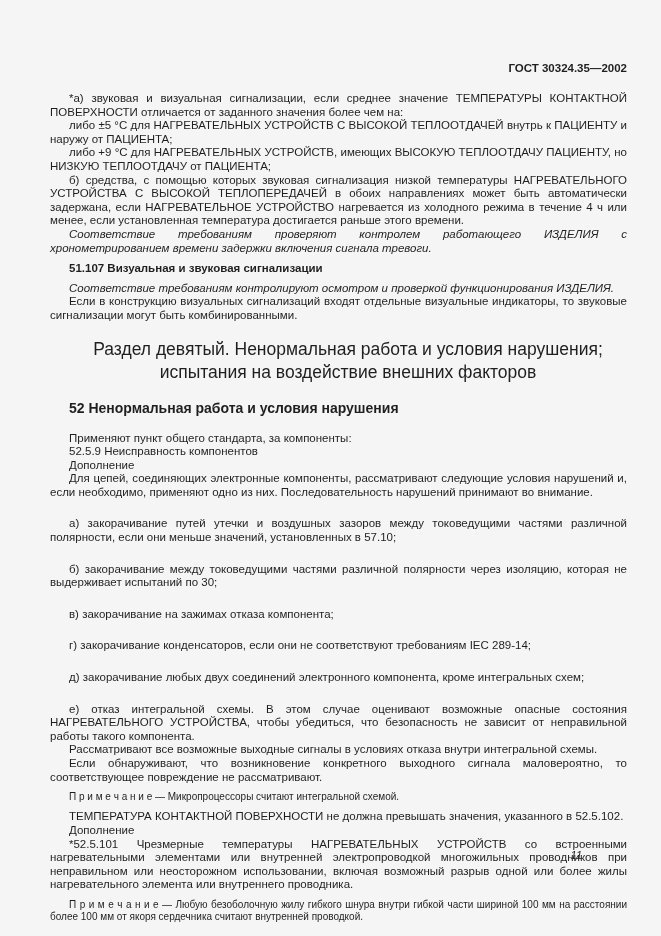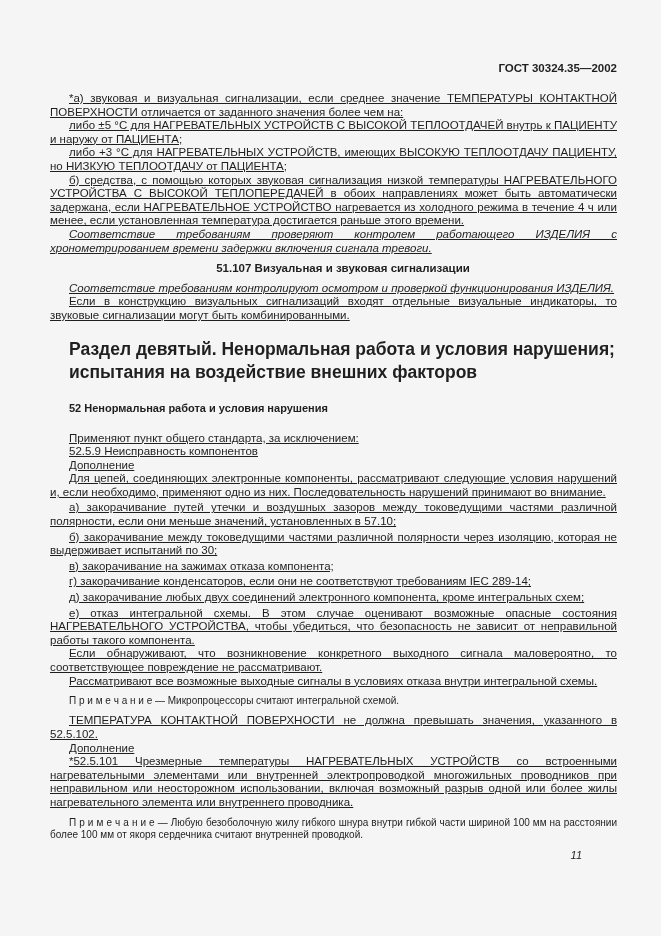--- a/index.html
+++ b/index.html
@@ -12,62 +12,60 @@
     background: #f5f5f6;
     color: #1f1f1f;
     font-family: "Liberation Sans", "DejaVu Sans", sans-serif;
     overflow: hidden;
   }
   .page {
     position: relative;
     width: 661px;
     height: 936px;
     box-sizing: border-box;
-    padding: 62px 44px 0 50px;
+    padding: 62px 34px 0 50px;
     background: #f5f5f6;
   }
   .doc-header {
     text-align: right;
     font-weight: bold;
     font-size: 11.5px;
     line-height: 13px;
     margin: 0 0 17px 0;
   }
   .bp {
     margin: 0;
     font-size: 11.5px;
     line-height: 13.6px;
     text-align: justify;
     text-indent: 19px;
-    text-decoration: underline;
   }
   .bp.it {
     font-style: italic;
   }
   .bp.li {
-    margin-top: 2px;
+    margin-top: 18px;
   }
   .subclause-heading {
     margin: 7px 0 6px 0;
     font-size: 11.5px;
     line-height: 13.6px;
     font-weight: bold;
     text-indent: 19px;
-    text-align: center;
   }
   .section-heading {
     margin: 15px 0 13px 19px;
     font-size: 17.5px;
     line-height: 23px;
-    font-weight: bold;
-    text-align: left;
+    font-weight: normal;
+    text-align: center;
   }
   .clause-heading {
     margin: 16px 0 15px 19px;
-    font-size: 11px;
+    font-size: 14px;
     line-height: 17px;
     font-weight: bold;
   }
   .note {
     margin: 7px 0;
     font-size: 10px;
     line-height: 12.2px;
     text-align: justify;
     text-indent: 19px;
   }
@@ -82,48 +80,48 @@
 </style>
 </head>
 <body>
 
 <div class="page">
 
   <div class="doc-header">ГОСТ 30324.35—2002</div>
 
   <p class="bp">*а)  звуковая и визуальная сигнализации, если среднее значение ТЕМПЕРАТУРЫ КОНТАКТНОЙ ПОВЕРХНОСТИ отличается от заданного значения более чем на:</p>
   <p class="bp">либо ±5 °С для НАГРЕВАТЕЛЬНЫХ УСТРОЙСТВ С ВЫСОКОЙ ТЕПЛООТДАЧЕЙ внутрь к ПАЦИЕНТУ и наружу от ПАЦИЕНТА;</p>
-  <p class="bp">либо +3 °С для НАГРЕВАТЕЛЬНЫХ УСТРОЙСТВ, имеющих ВЫСОКУЮ ТЕПЛООТДАЧУ ПАЦИЕНТУ, но НИЗКУЮ ТЕПЛООТДАЧУ от ПАЦИЕНТА;</p>
+  <p class="bp">либо +9 °С для НАГРЕВАТЕЛЬНЫХ УСТРОЙСТВ, имеющих ВЫСОКУЮ ТЕПЛООТДАЧУ ПАЦИЕНТУ, но НИЗКУЮ ТЕПЛООТДАЧУ от ПАЦИЕНТА;</p>
   <p class="bp">б)  средства, с помощью которых звуковая сигнализация низкой температуры НАГРЕВАТЕЛЬНОГО УСТРОЙСТВА С ВЫСОКОЙ ТЕПЛОПЕРЕДАЧЕЙ в обоих направлениях может быть автоматически задержана, если НАГРЕВАТЕЛЬНОЕ УСТРОЙСТВО нагревается из холодного режима в течение 4 ч или менее, если установленная температура достигается раньше этого времени.</p>
   <p class="bp it">Соответствие требованиям проверяют контролем работающего ИЗДЕЛИЯ с хронометрированием времени задержки включения сигнала тревоги.</p>
 
   <p class="subclause-heading">51.107  Визуальная и звуковая сигнализации</p>
 
   <p class="bp it">Соответствие требованиям контролируют осмотром и проверкой функционирования ИЗДЕЛИЯ.</p>
   <p class="bp">Если в конструкцию визуальных сигнализаций входят отдельные визуальные индикаторы, то звуковые сигнализации могут быть комбинированными.</p>
 
   <h1 class="section-heading">Раздел девятый. Ненормальная работа и условия нарушения; испытания на воздействие внешних факторов</h1>
 
 
   <h2 class="clause-heading">52  Ненормальная работа и условия нарушения</h2>
 
-  <p class="bp">Применяют пункт общего стандарта, за исключением:</p>
+  <p class="bp">Применяют пункт общего стандарта, за компоненты:</p>
   <p class="bp">52.5.9  Неисправность компонентов</p>
   <p class="bp">Дополнение</p>
   <p class="bp">Для цепей, соединяющих электронные компоненты, рассматривают следующие условия нарушений и, если необходимо, применяют одно из них. Последовательность нарушений принимают во внимание.</p>
 
   <p class="bp li">а)  закорачивание путей утечки и воздушных зазоров между токоведущими частями различной полярности, если они меньше значений, установленных в 57.10;</p>
   <p class="bp li">б)  закорачивание между токоведущими частями различной полярности через изоляцию, которая не выдерживает испытаний по 30;</p>
   <p class="bp li">в)  закорачивание на зажимах отказа компонента;</p>
   <p class="bp li">г)  закорачивание конденсаторов, если они не соответствуют требованиям IEC 289-14;</p>
   <p class="bp li">д)  закорачивание любых двух соединений электронного компонента, кроме интегральных схем;</p>
   <p class="bp li">е)  отказ интегральной схемы. В этом случае оценивают возможные опасные состояния НАГРЕВАТЕЛЬНОГО УСТРОЙСТВА, чтобы убедиться, что безопасность не зависит от неправильной работы такого компонента.</p>
 
+  <p class="bp">Рассматривают все возможные выходные сигналы в условиях отказа внутри интегральной схемы.</p>
   <p class="bp">Если обнаруживают, что возникновение конкретного выходного сигнала маловероятно, то соответствующее повреждение не рассматривают.</p>
-  <p class="bp">Рассматривают все возможные выходные сигналы в условиях отказа внутри интегральной схемы.</p>
 
   <p class="note">П р и м е ч а н и е — Микропроцессоры считают интегральной схемой.</p>
 
   <p class="bp">ТЕМПЕРАТУРА КОНТАКТНОЙ ПОВЕРХНОСТИ не должна превышать значения, указанного в 52.5.102.</p>
   <p class="bp">Дополнение</p>
   <p class="bp">*52.5.101  Чрезмерные температуры НАГРЕВАТЕЛЬНЫХ УСТРОЙСТВ со встроенными нагревательными элементами или внутренней электропроводкой многожильных проводников при неправильном или неосторожном использовании, включая возможный разрыв одной или более жилы нагревательного элемента или внутреннего проводника.</p>
 
   <p class="note">П р и м е ч а н и е — Любую безоболочную жилу гибкого шнура внутри гибкой части шириной 100 мм на расстоянии более 100 мм от якоря сердечника считают внутренней проводкой.</p>
 
   <div class="page-number">11</div>

